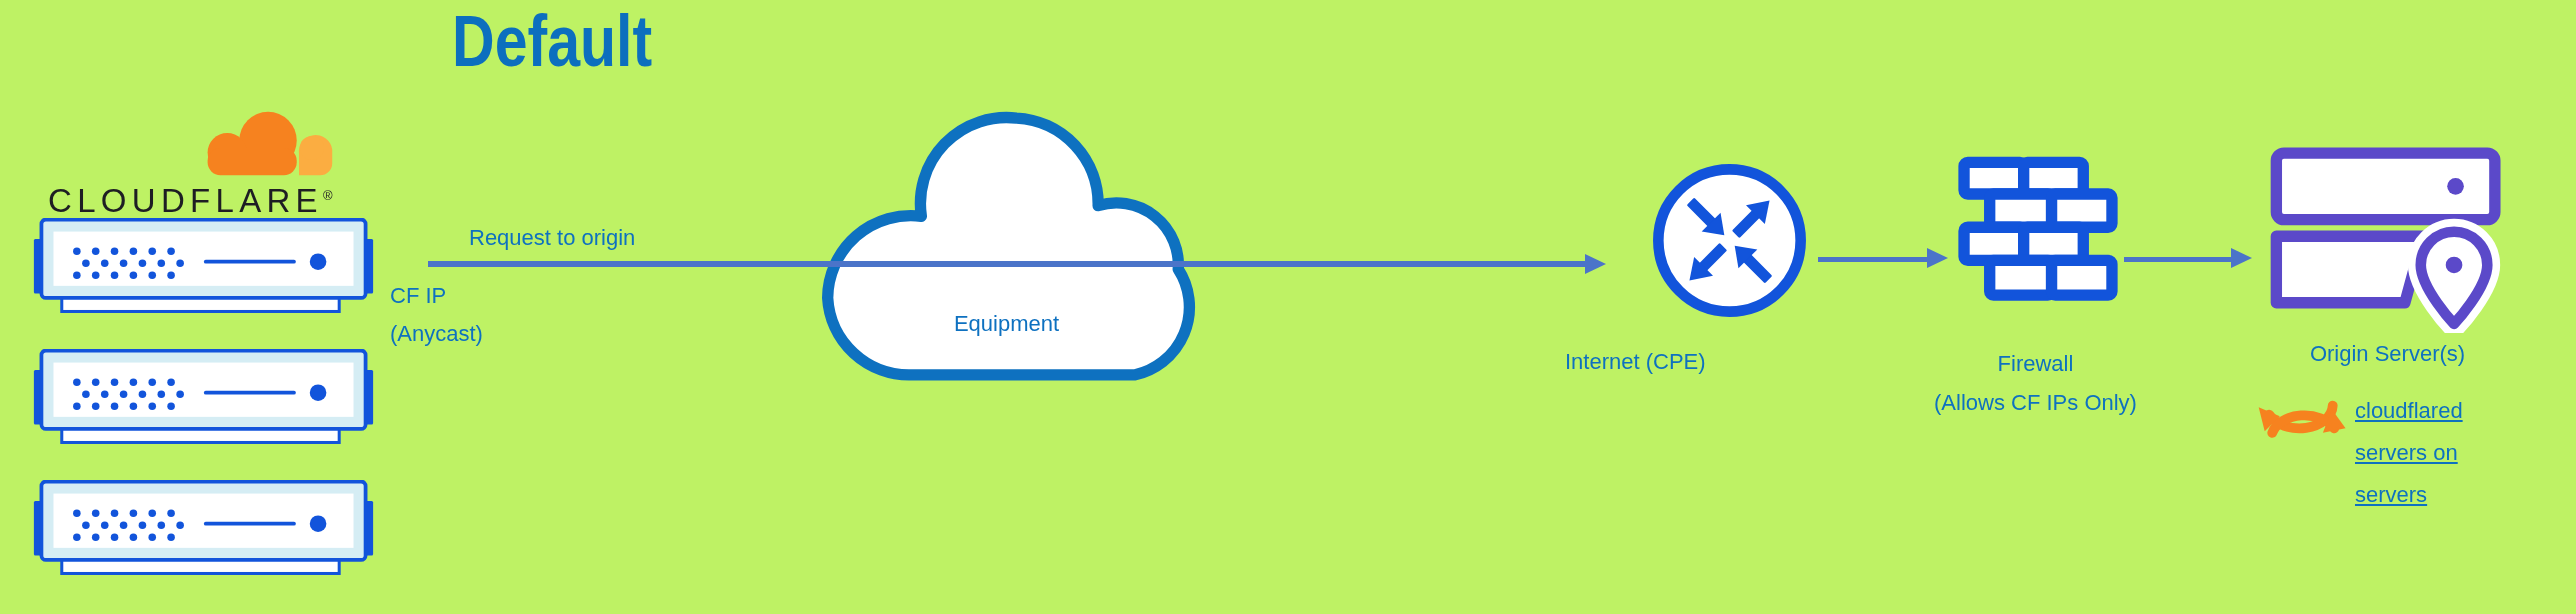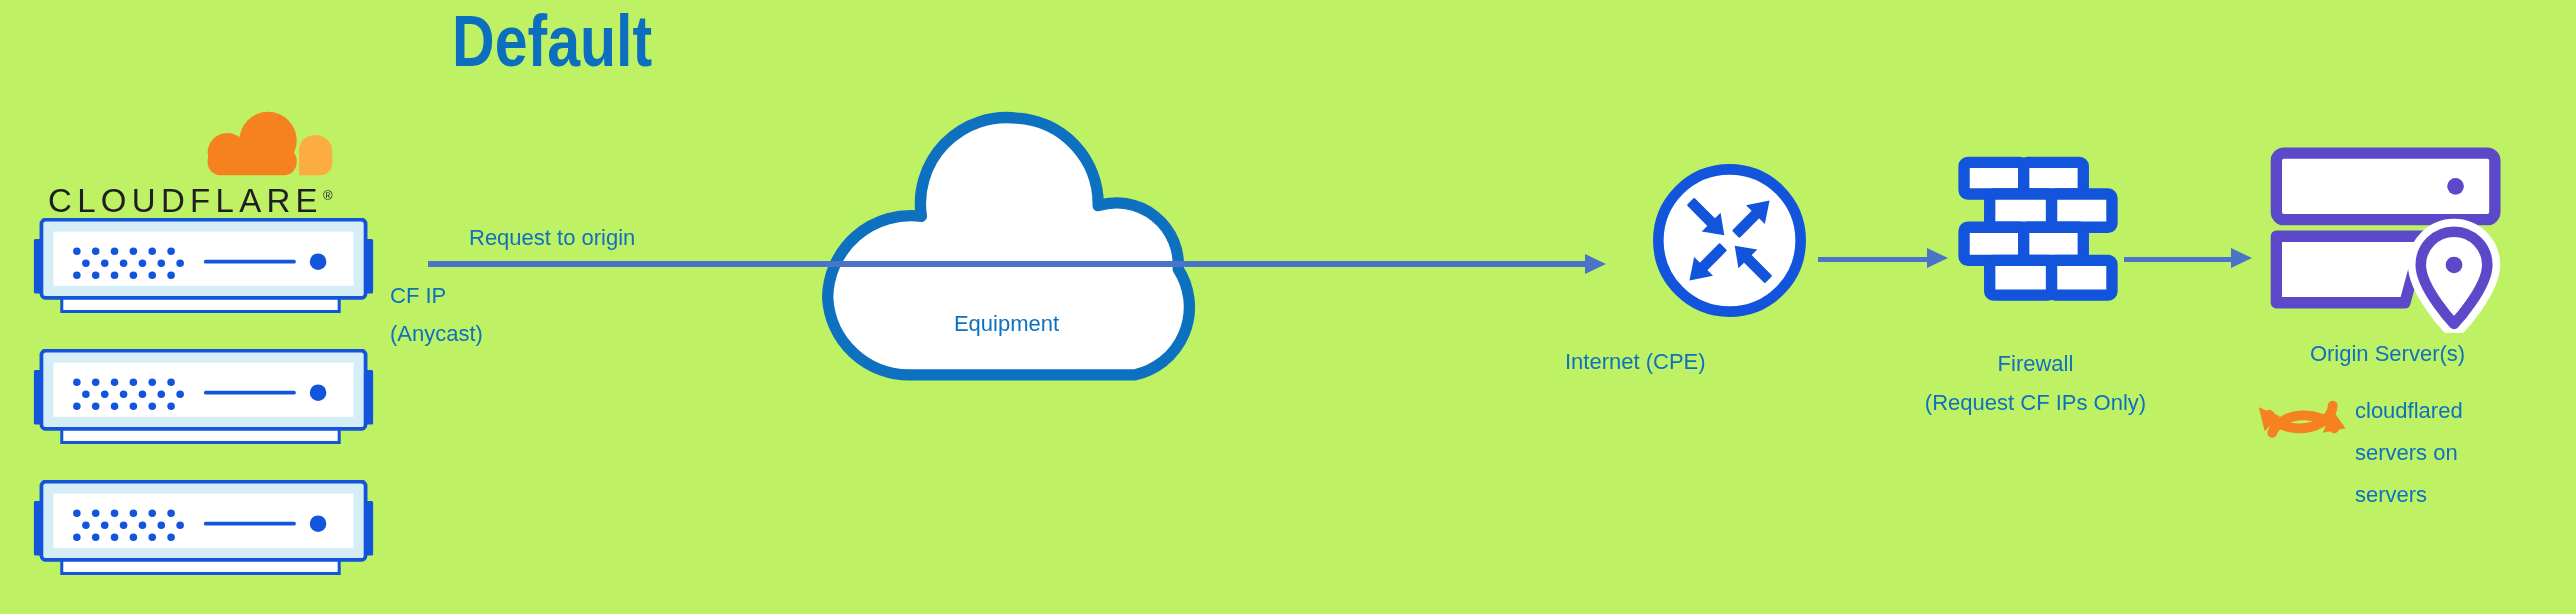--- a/index.html
+++ b/index.html
@@ -175,21 +175,21 @@
       <rect x="42" y="50" width="82" height="44" rx="5"></rect>
         <rect x="124" y="50" width="80" height="44" rx="5"></rect>
       <rect x="8" y="94" width="79" height="44" rx="5"></rect>
         <rect x="87" y="94" width="79" height="44" rx="5"></rect>
       <rect x="42" y="138" width="82" height="46" rx="5"></rect>
         <rect x="124" y="138" width="80" height="46" rx="5"></rect>
     </g>
   </svg>
   <div class="abs lbl center" style="left:1869px;top:320px;width:333px;margin-top:24px;">
     <div>Firewall</div>
-    <div>(Request CF IPs Only)</div>
+    <div>(Allows CF IPs Only)</div>
   </div>
 
   <div class="abs arrow-line" style="left:2124px;top:257px;width:108px;height:5.3px;"></div>
   <div class="abs arrow-head" style="left:2231px;top:248px;"></div>
 
   <svg class="abs" style="left:2270px;top:147px;" width="235" height="186" viewBox="0 0 310 246">
     <rect x="8" y="8" width="289" height="88" rx="10" fill="#ffffff" stroke="#5B49C9" stroke-width="15" stroke-linejoin="round"></rect>
     <circle cx="245" cy="52" r="11" fill="#5B49C9"></circle>
     <polygon points="8,118 202,118 178,206 8,206" fill="#ffffff" stroke="#5B49C9" stroke-width="15" stroke-linejoin="round"></polygon>
     <g>
@@ -203,20 +203,20 @@
   <svg class="abs" style="left:2257px;top:386px;" width="94" height="68" viewBox="0 0 124 90">
     <g stroke="#F6821F" stroke-width="13" fill="none" stroke-linecap="round">
       <path d="M100 26 A44 31 0 0 1 16 38"></path>
       <path d="M20 62 A44 31 0 0 1 102 56"></path>
     </g>
     <g fill="#F6821F">
       <polygon points="2,28 30,40 10,60"></polygon>
       <polygon points="87,62 117,56 99,31"></polygon>
     </g>
   </svg>
-  <div class="abs lbl" style="left:2355px;top:390px;line-height:42px;">
+  <div class="abs lbl" style="left:2355px;top:390px;line-height:42px;text-decoration:underline;">
     <div>cloudflared</div>
     <div>servers on</div>
     <div>servers</div>
   </div>
 
 </div>
 
 
 </body></html>

